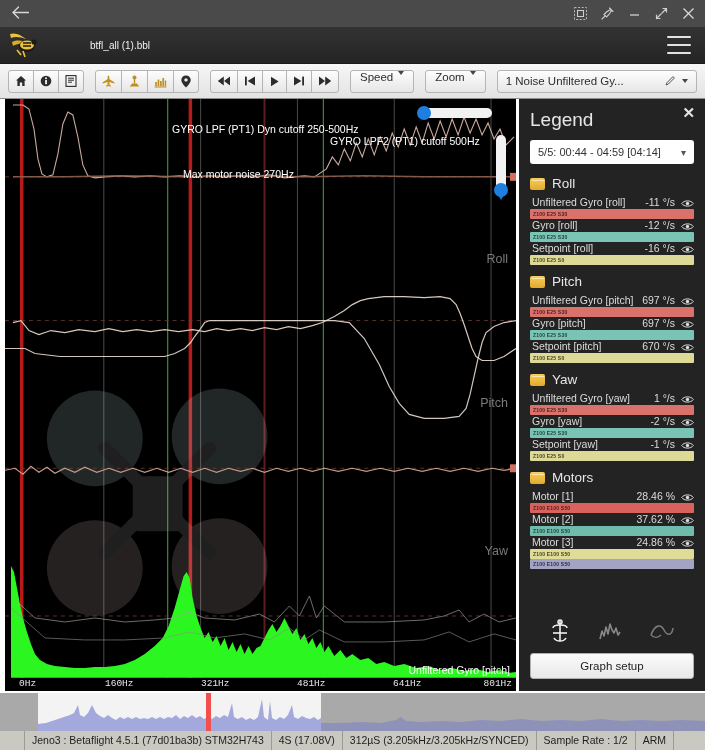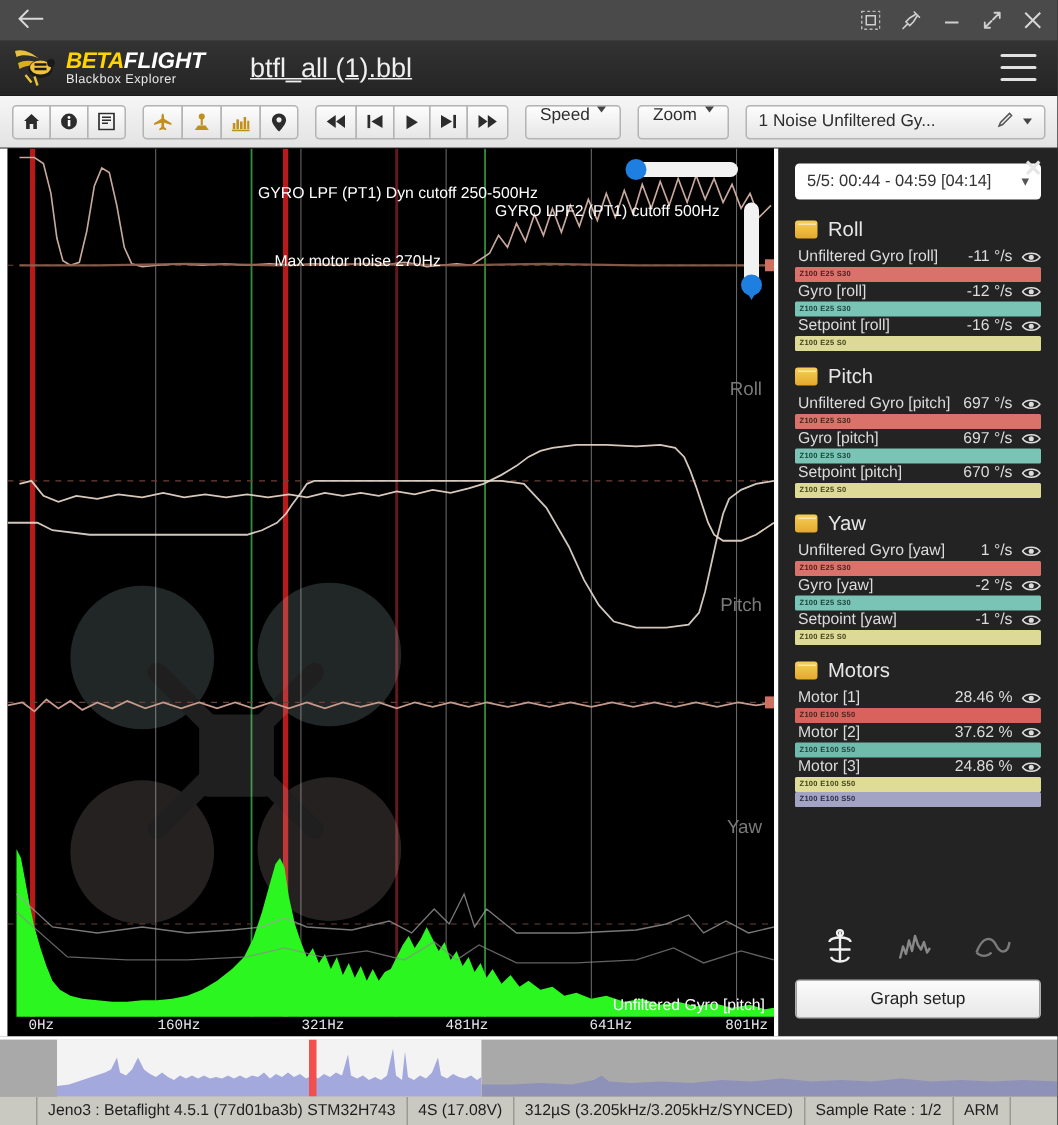--- a/index.html
+++ b/index.html
@@ -21,21 +21,21 @@
   .bfheader{ height:37px; background:#2b2b2b; display:flex; align-items:center;
              flex:0 0 37px; border-bottom:1px solid #1a1a1a; position:relative;
              background:linear-gradient(#333,#242424); }
   .logo{ display:flex; align-items:center; padding-left:8px; }
   .bee{ width:34px; height:30px; position:relative; }
   .logo-text{ margin-left:2px; line-height:1; }
   .logo-beta{ font-size:15px; font-weight:bold; font-style:italic; color:#ffd400;
               letter-spacing:-0.3px; }
   .logo-flight{ font-size:15px; font-weight:bold; font-style:italic; color:#fff; }
   .logo-sub{ font-size:8.5px; color:#e8e8e8; letter-spacing:0.3px; margin-top:-1px;}
-  .filename{ margin-left:30px; color:#efefef; font-size:18px;text-decoration:underline; }
+  .filename{ margin-left:48px; color:#efefef; font-size:10px; }
   .hamburger{ position:absolute; right:14px; top:50%; transform:translateY(-50%);
               width:24px; height:18px; display:flex; flex-direction:column;
               justify-content:space-between; }
   .hamburger span{ display:block; height:2px; background:#e2e2e2; border-radius:1px;}
 
   
   .toolbar{ height:35px; background:#efefef; display:flex; align-items:center;
             flex:0 0 35px; padding:0 8px; gap:11px;
             border-bottom:1px solid #8d8d8d;
             background:linear-gradient(#f6f6f6,#e3e3e3); }
@@ -183,26 +183,20 @@
         <svg width="34" height="30" viewBox="0 0 34 30">
           <path d="M2 4 C8 2 14 6 18 9 C13 7 7 6 3 8 Z" fill="#e8c23a"></path>
           <path d="M4 12 C10 9 16 11 20 13 C14 13 8 14 5 16 Z" fill="#d9ae25"></path>
           <ellipse cx="19" cy="16" rx="8" ry="6" fill="#1a1a1a"></ellipse>
           <ellipse cx="19" cy="15" rx="7" ry="4.6" fill="#f0c23c"></ellipse>
           <path d="M15 13 h8 M15 16 h8" stroke="#1a1a1a" stroke-width="1.6"></path>
           <circle cx="26" cy="12" r="2.6" fill="#1a1a1a"></circle>
           <path d="M9 20 l4 5 M15 21 l2 6" stroke="#e8c23a" stroke-width="1.6" fill="none"></path>
         </svg>
       </div>
-      <div class="logo-text">
-        <div>
-          <span class="logo-beta">BETA</span><span class="logo-flight">FLIGHT</span>
-        </div>
-        <div class="logo-sub">Blackbox Explorer</div>
-      </div>
     </div>
     <div class="filename">btfl_all (1).bbl</div>
     <div class="hamburger">
       <span></span>
         <span></span>
         <span></span>
     </div>
   </div>
 
   <div class="toolbar">
@@ -404,20 +398,21 @@
         <span class="freqtick" style="left:100px;">160Hz</span>
         <span class="freqtick" style="left:196px;">321Hz</span>
         <span class="freqtick" style="left:292px;">481Hz</span>
         <span class="freqtick" style="left:388px;">641Hz</span>
         <span class="freqtick" style="right:4px;">801Hz</span>
       </div>
     </div>
 
     <div class="legend">
       <div class="legend-close">✕</div>
+      <div class="legend-title">Legend</div>
       <div class="legend-select">
         <span>5/5: 00:44 - 04:59 [04:14]</span>
         <span class="chev">▾</span>
       </div>
 
       <div class="grp">
         <div class="grp-head">
           <span class="folder"></span>
           <span class="grp-name">Roll</span>
         </div>

